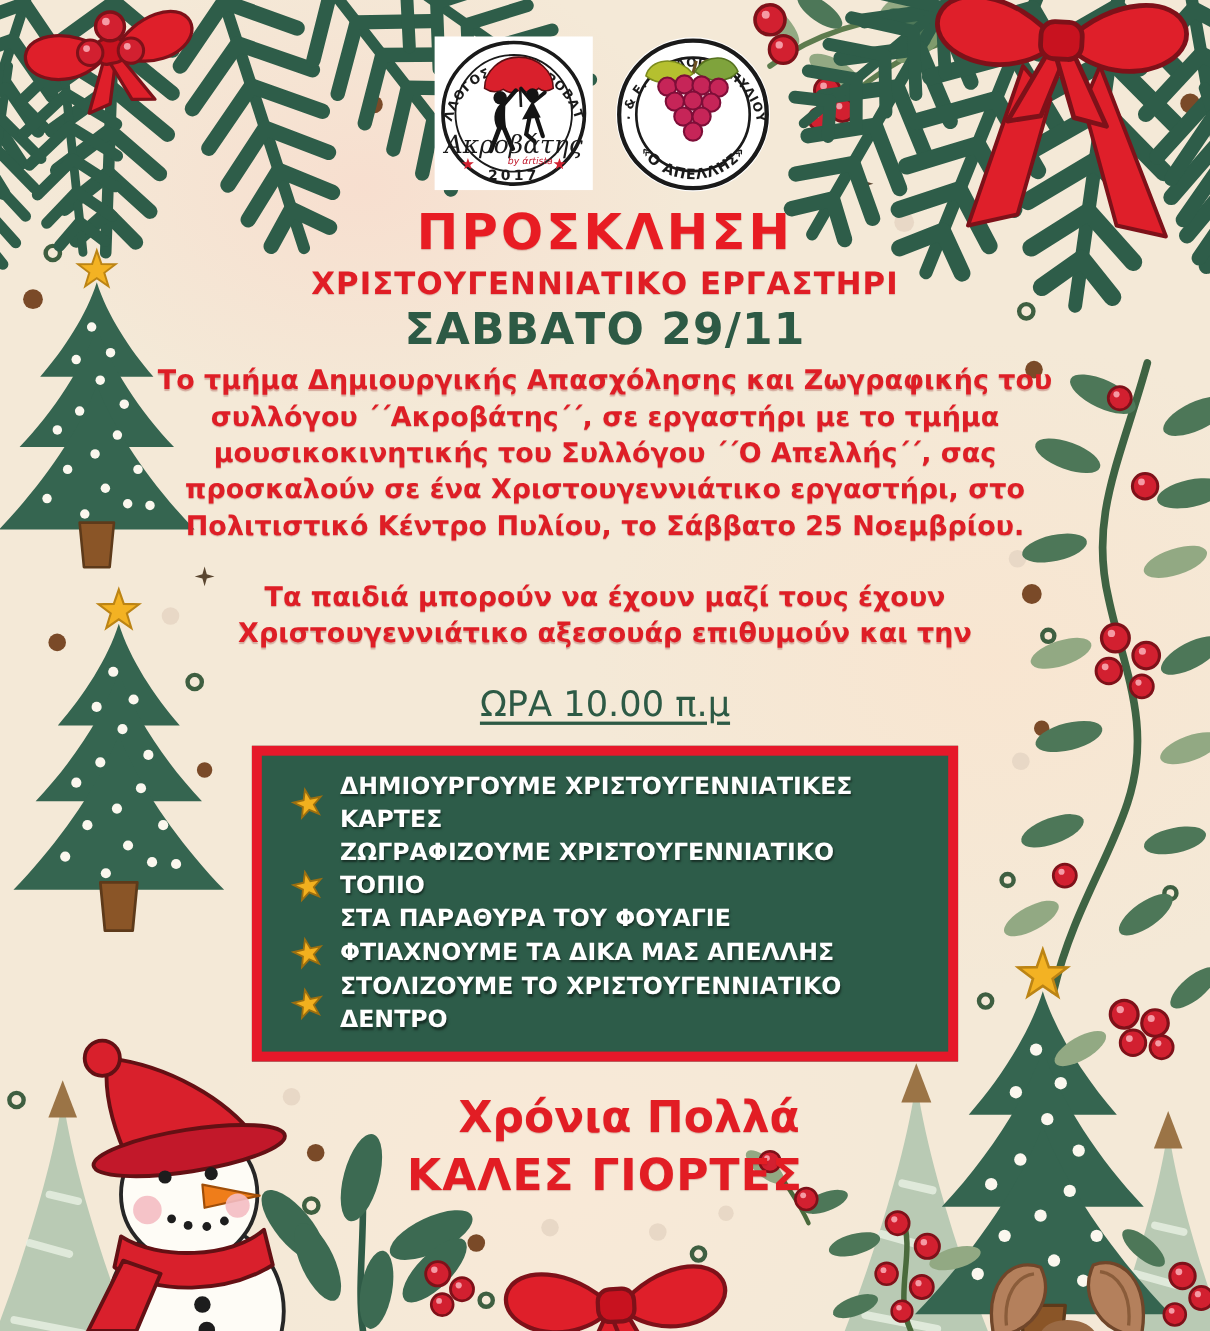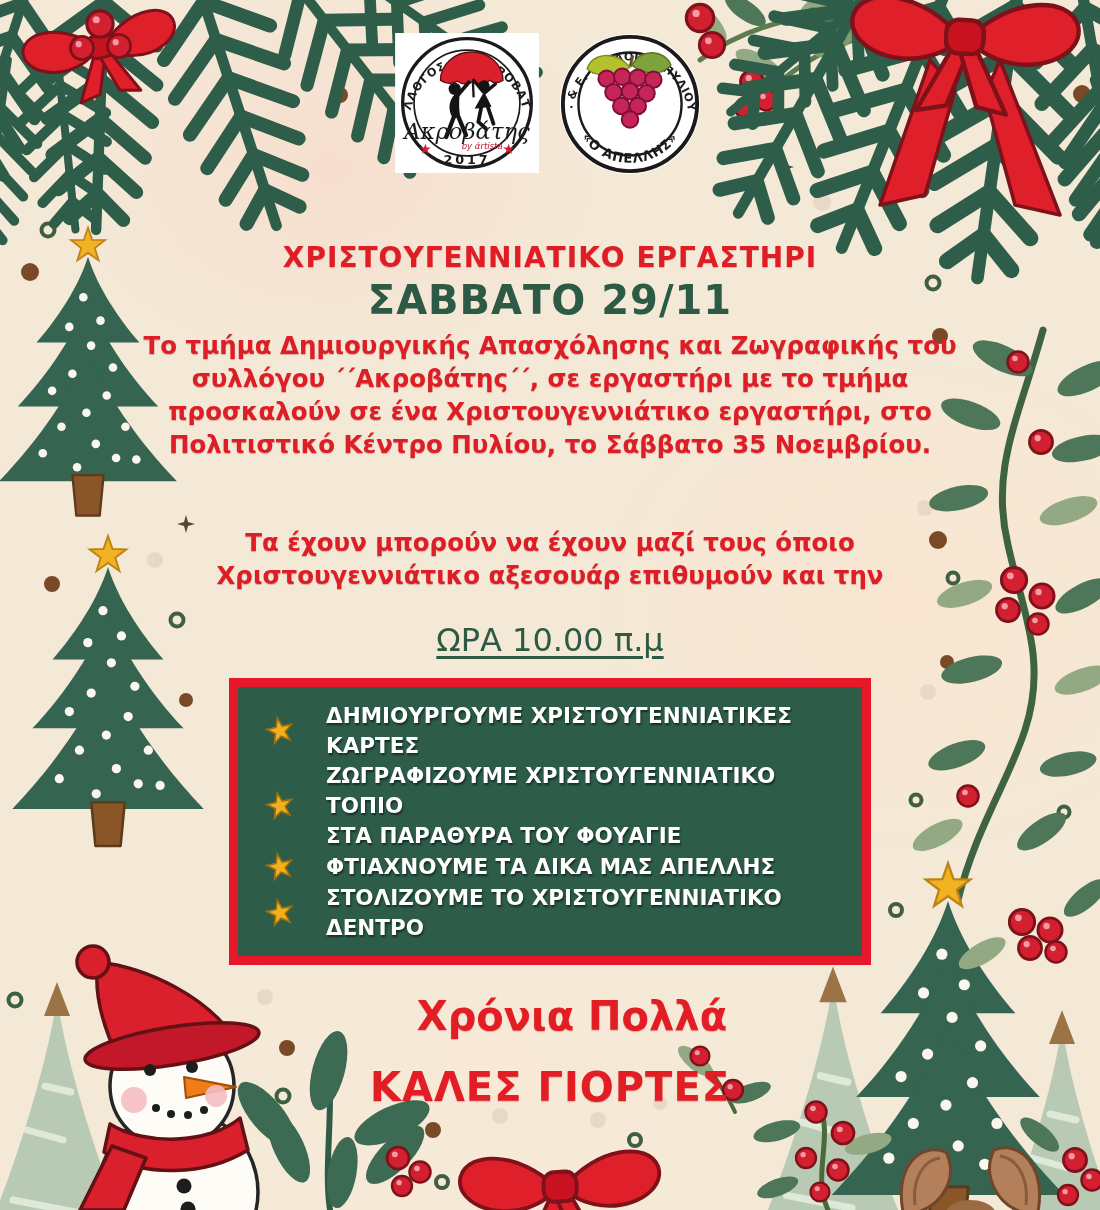--- a/index.html
+++ b/index.html
@@ -22,26 +22,26 @@
   .para{font-weight:bold;color:#de1e26;font-size:24.5px;line-height:33px;text-shadow:0 1px 1px rgba(130,10,10,.28);}
   .para div{white-space:nowrap;}
   .intro{top:329px;}
   .details{top:526px;}
   .time{top:621px;font-size:32px;font-weight:normal;color:#2d5a45;text-decoration:underline;text-decoration-thickness:3px;text-underline-offset:5px;}
   .activity-box{
     position:absolute;top:678px;left:50%;transform:translateX(-50%);
     width:572px;height:241px;background:#2d5c49;border:9px solid #e6182a;
     display:flex;flex-direction:column;justify-content:space-evenly;padding:14px 26px;
   }
-  .item{display:flex;align-items:center;gap:30px;color:#ffffff;font-weight:bold;font-size:21.5px;text-shadow:1px 2px 2px rgba(0,0,0,.5);}
+  .item{display:flex;align-items:center;gap:13px;color:#ffffff;font-weight:bold;font-size:21.5px;text-shadow:1px 2px 2px rgba(0,0,0,.5);}
   .item .txt{flex:1;text-align:left;white-space:pre-line;line-height:30px;}
   .item.center .txt{}
   .star-ic{flex:0 0 32px;width:32px;height:32px;transform:rotate(-12deg);}
   .closing1{top:993px;font-size:40px;font-weight:bold;color:#e21d24;text-shadow:0 1px 1px rgba(130,10,10,.25);margin-left:44px;}
-  .closing2{top:1046px;font-size:40px;font-weight:bold;color:#e21d24;letter-spacing:1px;text-shadow:0 1px 1px rgba(130,10,10,.25);margin-top:18px;}
+  .closing2{top:1046px;font-size:40px;font-weight:bold;color:#e21d24;letter-spacing:1px;text-shadow:0 1px 1px rgba(130,10,10,.25);}
   .logo-svg{display:block;}
 </style>
 </head>
 <body>
 
 <div class="poster">
 
   <svg class="deco" width="1100" height="1210" viewBox="0 0 1100 1210">
     <defs>
       <polygon id="star5" points="0,-20 4.7,-6.5 19,-6.2 7.6,2.5 11.8,16.2 0,8 -11.8,16.2 -7.6,2.5 -19,-6.2 -4.7,-6.5"></polygon>
@@ -361,32 +361,34 @@
               <circle cx="0" cy="-13" r="8.5"></circle>
               <circle cx="17" cy="-11" r="8.5"></circle>
             <circle cx="-9" cy="2" r="8.5"></circle>
               <circle cx="8" cy="2" r="8.5"></circle>
             <circle cx="0" cy="16" r="8.5"></circle>
           </g>
         </g>
       </svg>
     </div>
 
+    <div class="blk title">ΠΡΟΣΚΛΗΣΗ</div>
     <div class="blk subtitle">ΧΡΙΣΤΟΥΓΕΝΝΙΑΤΙΚΟ ΕΡΓΑΣΤΗΡΙ</div>
     <div class="blk date">ΣΑΒΒΑΤΟ 29/11</div>
 
     <div class="blk para intro">
       <div>Το τμήμα Δημιουργικής Απασχόλησης και Ζωγραφικής του</div>
       <div>συλλόγου ΄΄Ακροβάτης΄΄, σε εργαστήρι με το τμήμα</div>
+      <div>μουσικοκινητικής του Συλλόγου ΄΄Ο Απελλής΄΄, σας</div>
       <div>προσκαλούν σε ένα Χριστουγεννιάτικο εργαστήρι, στο</div>
-      <div>Πολιτιστικό Κέντρο Πυλίου, το Σάββατο 35 Νοεμβρίου.</div>
+      <div>Πολιτιστικό Κέντρο Πυλίου, το Σάββατο 25 Νοεμβρίου.</div>
     </div>
 
     <div class="blk para details">
-      <div>Τα έχουν  μπορούν να έχουν μαζί τους όποιο</div>
+      <div>Τα παιδιά  μπορούν να έχουν μαζί τους έχουν</div>
       <div>Χριστουγεννιάτικο αξεσουάρ επιθυμούν και την</div>
     </div>
 
     <div class="blk time">ΩΡΑ 10.00 π.μ</div>
 
     <div class="activity-box">
       <div class="item">
         <svg class="star-ic" viewBox="-24 -24 48 48">
             <use href="#star5" fill="#f2b01e" stroke="#9c6f10" stroke-width="2.5"></use>
           </svg>

